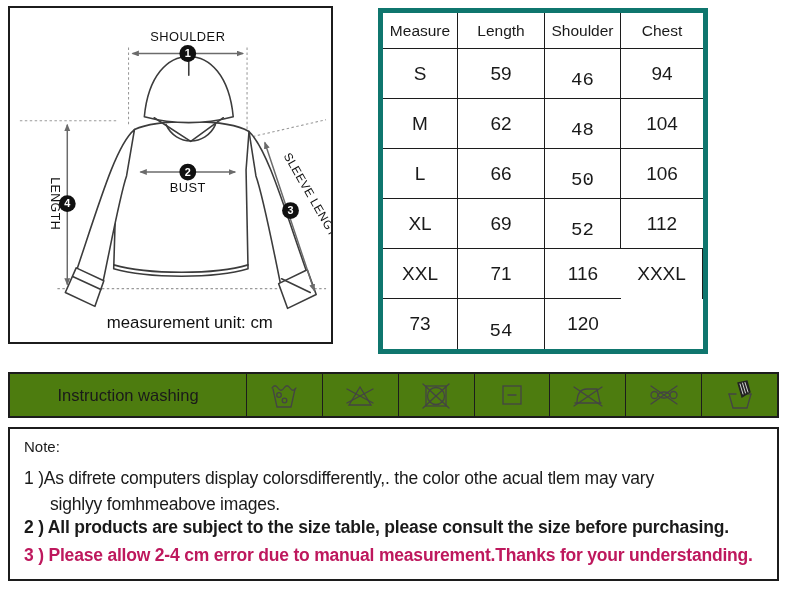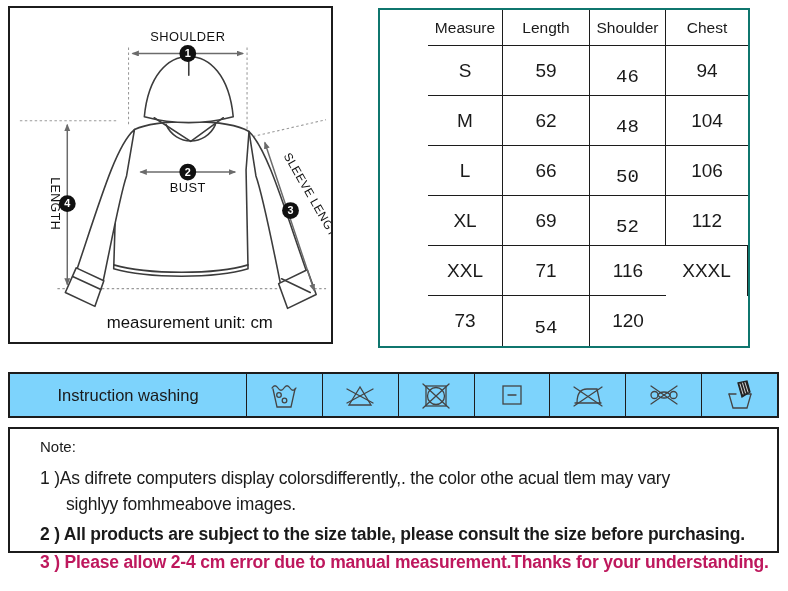--- a/index.html
+++ b/index.html
@@ -13,57 +13,57 @@
     position:absolute; left:8px; top:6px; width:325px; height:338px;
     border:2px solid #1c1c1c; box-sizing:border-box; background:#fff;
   }
   .diagram-box svg { display:block; width:100%; height:100%; }
 
   
   .size-table {
     position:absolute; left:378px; top:8px;
     display:grid; grid-template-columns:75px 87px 76px 82px;
     grid-template-rows:36px repeat(6,50px);
-    border:2px solid #0f766e; background:#fff; box-sizing:content-box;padding-left:48px;
+    border:5px solid #0f766e; background:#fff; box-sizing:content-box;
   }
   .size-table > div {
     display:flex; align-items:center; justify-content:center;
     border-right:1.5px solid #1c1c1c; border-bottom:1.5px solid #1c1c1c;
     box-sizing:border-box; background:#fff;
   }
   .size-table > div.c4 { border-right:none; }
   .size-table > div.r7 { border-bottom:none; }
   .size-table .th { font-size:15.5px; }
   .size-table .td { font-size:19px; }
   .size-table .dropped { padding-top:13px;font-family:Liberation Mono, monospace; }
 
   
   .wash-strip {
     position:absolute; left:8px; top:372px; width:771px; height:46px;
-    border:2px solid #1c1c1c; box-sizing:border-box; display:flex; background:#7dd3fc;
+    border:2px solid #1c1c1c; box-sizing:border-box; display:flex; background:#4d7c0f;
   }
   .wash-label {
     width:237px; flex:0 0 237px; display:flex; align-items:center; justify-content:center;
     font-size:16.5px; border-right:1.5px solid #1c1c1c; box-sizing:border-box;
   }
   .wash-cell {
     flex:1 1 0; display:flex; align-items:center; justify-content:center;
     border-right:1.5px solid #1c1c1c; box-sizing:border-box;
   }
   .wash-cell:last-child { border-right:none; }
   .wash-cell svg { display:block; }
 
   
   .note-box {
-    position:absolute; left:8px; top:427px; width:771px; height:126px;
-    border:2px solid #1c1c1c; box-sizing:border-box; padding:9px 6px 0 30px; background:#fff;
+    position:absolute; left:8px; top:427px; width:771px; height:154px;
+    border:2px solid #1c1c1c; box-sizing:border-box; padding:9px 6px 0 14px; background:#fff;
   }
   .note-title { font-size:15px; margin-bottom:13px; }
   .note-line  { font-size:17.5px; line-height:1.25; margin-bottom:4px; letter-spacing:-0.2px; }
-  .note-line.cont { padding-left:26px; margin-bottom:8px; }
+  .note-line.cont { padding-left:26px; margin-bottom:1px; }
   .note-line.bold { font-weight:700; margin-bottom:6px; }
   .note-line.red  { color:#be185d; }
 
   .lbl { fill:#111111; font-family:"Liberation Sans", sans-serif; }
 </style>
 </head>
 <body>
 
 <div class="page">
 

